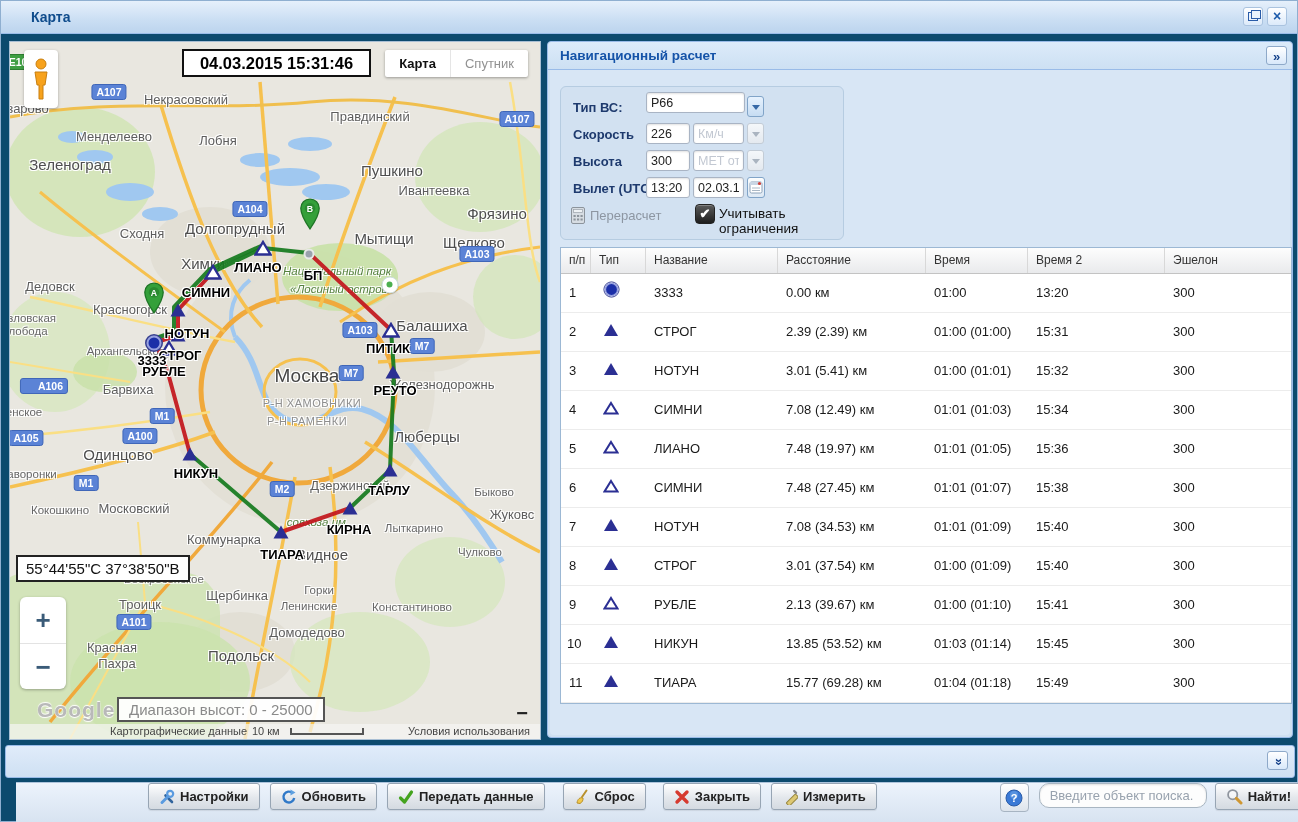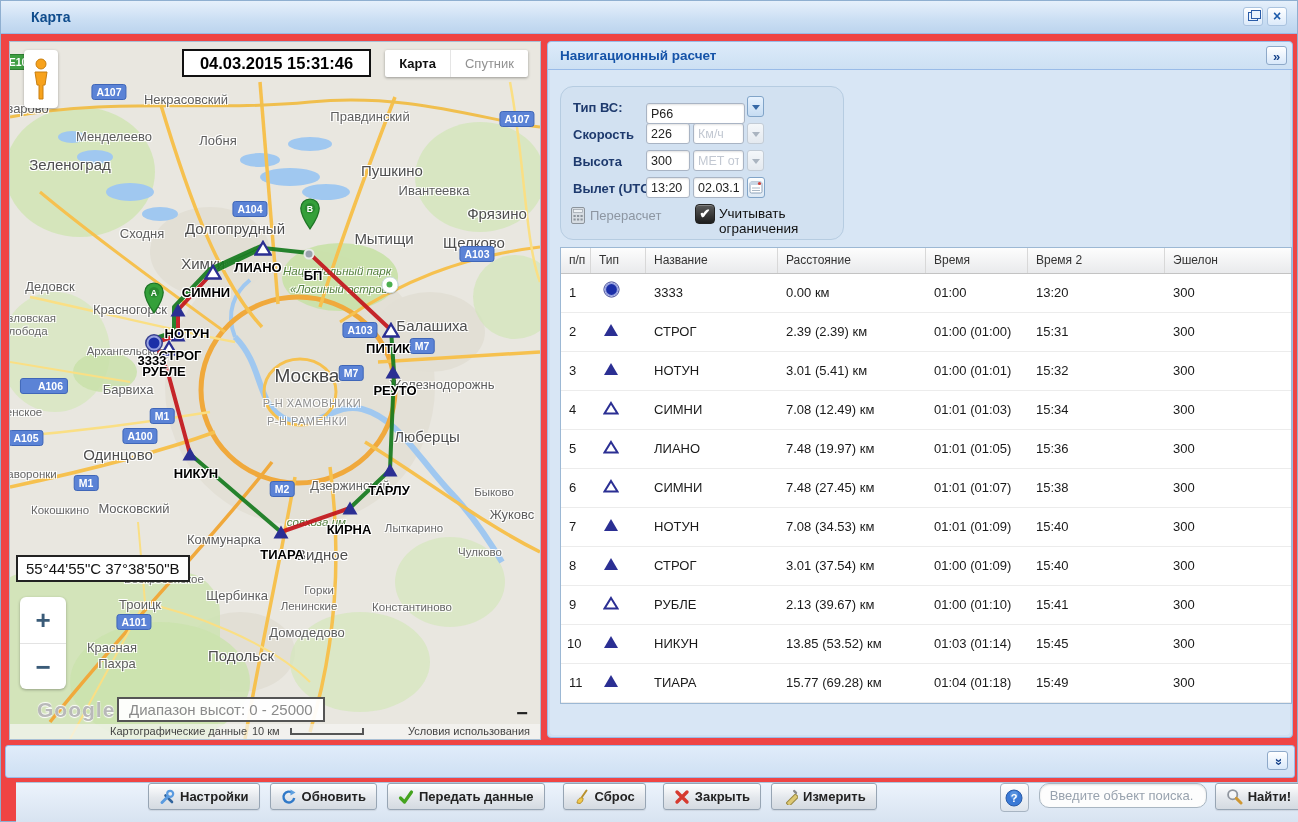--- a/index.html
+++ b/index.html
@@ -1,19 +1,19 @@
 <!DOCTYPE html>
 <html><head>
 <meta charset="utf-8">
 <style>
   html,body{margin:0;padding:0;}
   body{width:1298px;height:822px;overflow:hidden;background:#cfdeef;
        font-family:"Liberation Sans", sans-serif;}
   #window{position:absolute;left:0;top:0;width:1298px;height:822px;
-          background:#ef4444;border:1px solid #8fafd0;box-sizing:border-box;}
+          background:#0c4a6e;border:1px solid #8fafd0;box-sizing:border-box;}
 
   
   .titlebar{position:absolute;left:0;top:0;right:0;height:32px;
     background:linear-gradient(#e6f0fb,#cadef3 60%,#bcd4ee);
     border-bottom:1px solid #99bbe8;}
   .titlebar .title{position:absolute;left:30px;top:8px;font-size:14px;font-weight:bold;color:#0f4c8c;}
   .winbtn{position:absolute;top:6px;width:20px;height:19px;border:1px solid #aac3df;border-radius:3px;
     background:linear-gradient(#ffffff,#dceafa);cursor:pointer;box-sizing:border-box;}
   .winbtn.restore{right:34px;}
   .winbtn.close{right:10px;color:#1d5bab;font-weight:bold;font-size:14px;text-align:center;line-height:16px;}
@@ -82,21 +82,21 @@
     border:1px solid #99bbe8;border-radius:4px;box-sizing:border-box;}
   .nav-header{position:absolute;left:0;top:0;right:0;height:27px;border-bottom:1px solid #99bbe8;
     background:linear-gradient(#dcebfa,#cde0f3);border-radius:4px 4px 0 0;}
   .nav-title{position:absolute;left:12px;top:6px;font-size:13.5px;font-weight:bold;color:#1553a8;}
   .collapse-btn{position:absolute;right:5px;top:4px;width:21px;height:19px;border:1px solid #8ea9c9;border-radius:3px;
     background:linear-gradient(#ffffff,#d8e8fa);text-align:center;cursor:pointer;box-sizing:border-box;}
   .collapse-btn .chev{font-size:13px;font-weight:bold;color:#15428b;line-height:16px;display:inline-block;}
   .nav-body{position:absolute;left:2px;right:2px;top:28px;bottom:2px;background:#d8e6f5;border-radius:0 0 4px 4px;}
 
   .form-box{position:absolute;left:10px;top:16px;width:282px;height:152px;background:#d2e1f1;
-    border:1px solid #b6cce1;border-radius:13px;}
+    border:1px solid #b6cce1;border-radius:6px;}
   .f-label{position:absolute;font-size:13px;font-weight:bold;color:#1e3a6e;white-space:nowrap;}
   .f-input{position:absolute;height:21px;border:1px solid #a9b4c4;border-radius:3px;background:#fff;
     font-family:"Liberation Sans",sans-serif;font-size:12.5px;color:#222;padding:0 4px;box-sizing:border-box;
     box-shadow:inset 0 1px 2px rgba(0,0,0,.12);}
   .f-input.dis{color:#c2c8d2;}
   .trigger{position:absolute;width:17px;height:21px;border:1px solid #81a4c8;border-radius:3px;
     background:linear-gradient(#e7f2fe,#c6dcf2);box-sizing:border-box;cursor:pointer;}
   .trigger:after{content:"";position:absolute;left:4px;top:8px;border-left:4px solid transparent;
     border-right:4px solid transparent;border-top:5px solid #3668a6;}
   .trigger.dis{border-color:#c3ccd6;background:linear-gradient(#f4f7fa,#e4e9ef);}
@@ -386,21 +386,21 @@
     <div class="nav-header">
       <span class="nav-title">Навигационный расчет</span>
       <div class="collapse-btn">
         <span class="chev">»</span>
       </div>
     </div>
     <div class="nav-body">
 
       <div class="form-box">
         <span class="f-label" style="left:12px;top:13px;">Тип ВС:</span>
-        <input class="f-input" style="left: 85px; top: 16px; width: 99px;" value="Р66">
+        <input class="f-input" style="left: 85px; top: 5px; width: 99px;" value="Р66">
         <div class="trigger" style="left:186px;top:9px;"></div>
 
         <span class="f-label" style="left:12px;top:40px;">Скорость</span>
         <input class="f-input" style="left: 85px; top: 36px; width: 44px;" value="226">
         <input class="f-input dis" style="left: 132px; top: 36px; width: 51px;" disabled="" value="Км/ч">
         <div class="trigger dis" style="left:186px;top:36px;"></div>
 
         <span class="f-label" style="left:12px;top:67px;">Высота</span>
         <input class="f-input" style="left: 85px; top: 63px; width: 44px;" value="300">
         <input class="f-input dis" style="left: 132px; top: 63px; width: 51px;" disabled="" value="МЕТ от у">

